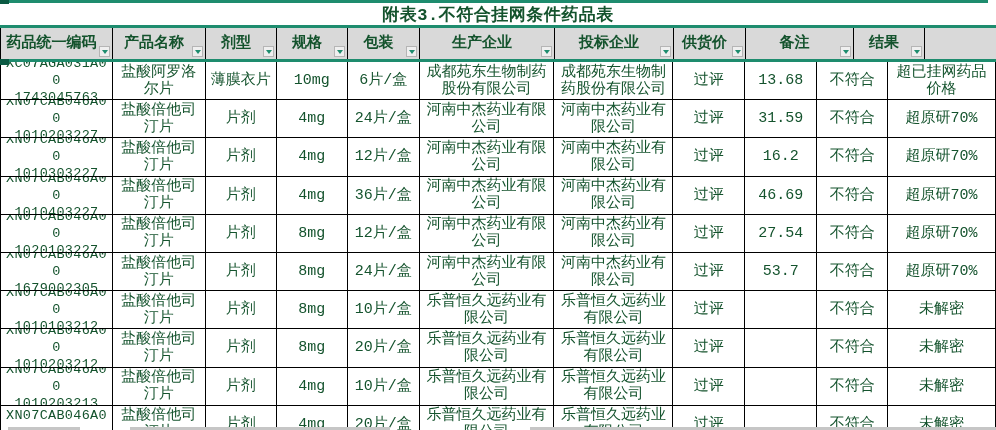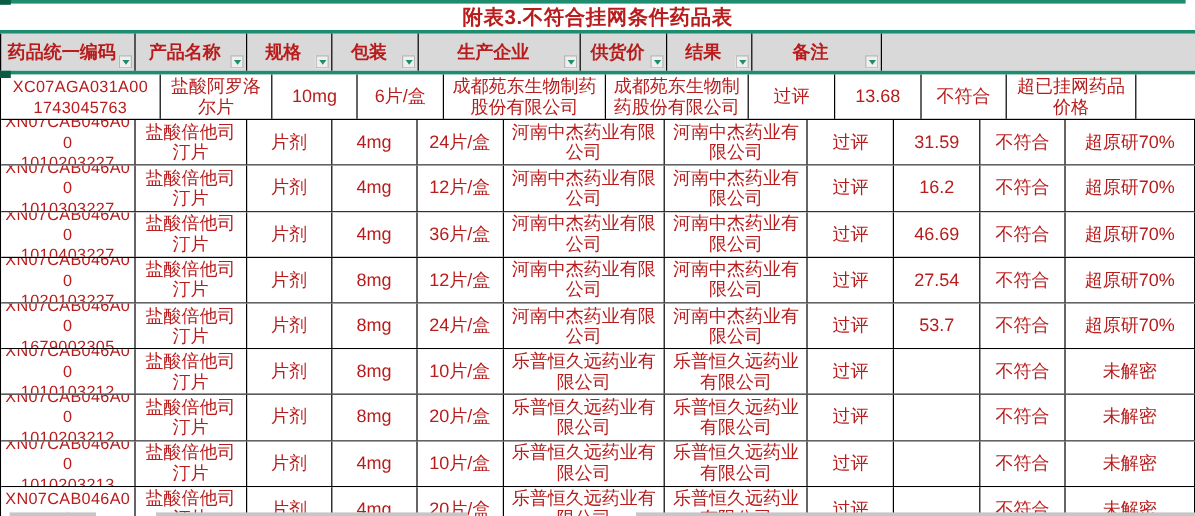--- a/index.html
+++ b/index.html
@@ -7,22 +7,22 @@
     --accent-dark:#0B5A43;
     --header-bg:#D9D9D9;
     --grid:#000000;
   }
   html,body{margin:0;padding:0;background:#ffffff;}
   .app{
     position:relative;
     width:996px;height:430px;
     overflow:hidden;
     background:#ffffff;
-    font-family:Liberation Sans, sans-serif;
-    color:#b91c1c;
+    font-family:Liberation Mono, monospace;
+    color:#14532d;
   }
   .topline{position:relative;height:3px;width:988px;background:var(--accent);}
   .topline .sq{position:absolute;left:0;top:0;width:9px;height:4px;background:var(--accent-dark);}
   .title-row{
     height:22px;display:flex;align-items:center;justify-content:center;
     background:#fff;
   }
   .title-row .title{font-weight:bold;font-size:17px;letter-spacing:0.5px;}
   .greenline{height:3px;width:996px;background:var(--accent);position:relative;}
   .greenline .sq{position:absolute;left:0;top:0;width:9px;height:6px;background:var(--accent-dark);}
@@ -89,66 +89,79 @@
           <span class="tri"></span>
         </span>
       </div>
       <div class="hcell" style="width: 93px;">
         <span>产品名称</span>
         <span class="filter-btn">
           <span class="tri"></span>
         </span>
       </div>
       <div class="hcell" style="width: 71px;">
+        <span>剂型</span>
+        <span class="filter-btn">
+          <span class="tri"></span>
+        </span>
+      </div>
+      <div class="hcell" style="width: 71px;">
         <span>规格</span>
         <span class="filter-btn">
           <span class="tri"></span>
         </span>
       </div>
       <div class="hcell" style="width: 72px;">
         <span>包装</span>
         <span class="filter-btn">
           <span class="tri"></span>
         </span>
       </div>
       <div class="hcell" style="width: 135px;">
         <span>生产企业</span>
         <span class="filter-btn">
           <span class="tri"></span>
         </span>
       </div>
+      <div class="hcell" style="width: 119px;">
+        <span>投标企业</span>
+        <span class="filter-btn">
+          <span class="tri"></span>
+        </span>
+      </div>
       <div class="hcell" style="width: 72px;">
         <span>供货价</span>
         <span class="filter-btn">
           <span class="tri"></span>
         </span>
       </div>
+      <div class="hcell" style="width: 108px;">
+        <span>备注</span>
+        <span class="filter-btn">
+          <span class="tri"></span>
+        </span>
+      </div>
       <div class="hcell" style="width: 71px;">
         <span>结果</span>
-        <span class="filter-btn">
-          <span class="tri"></span>
-        </span>
-      </div>
-      <div class="hcell" style="width: 108px;">
-        <span>备注</span>
         <span class="filter-btn">
           <span class="tri"></span>
         </span>
       </div>
     </div>
   <div class="greenline">
       <span class="sq"></span>
     </div>
   <div class="tbody" id="table-body">
       <div class="trow">
-        <div class="tcell code" style="width: 133px;">
+        <div class="tcell code" style="width: 112px;">
           <div>XC07AGA031A00</div>
           <div>1743045763</div>
         </div>
         <div class="tcell" style="width: 93px;">盐酸阿罗洛尔片</div>
+        <div class="tcell" style="width: 71px;">薄膜衣片</div>
         <div class="tcell" style="width: 71px;">10mg</div>
         <div class="tcell" style="width: 72px;">6片/盒</div>
         <div class="tcell" style="width: 135px;">成都苑东生物制药股份有限公司</div>
         <div class="tcell" style="width: 119px;">成都苑东生物制药股份有限公司</div>
         <div class="tcell" style="width: 72px;">过评</div>
         <div class="tcell" style="width: 72px;">13.68</div>
         <div class="tcell" style="width: 71px;">不符合</div>
         <div class="tcell" style="width: 108px;">超已挂网药品价格</div>
       </div>
       <div class="trow">

